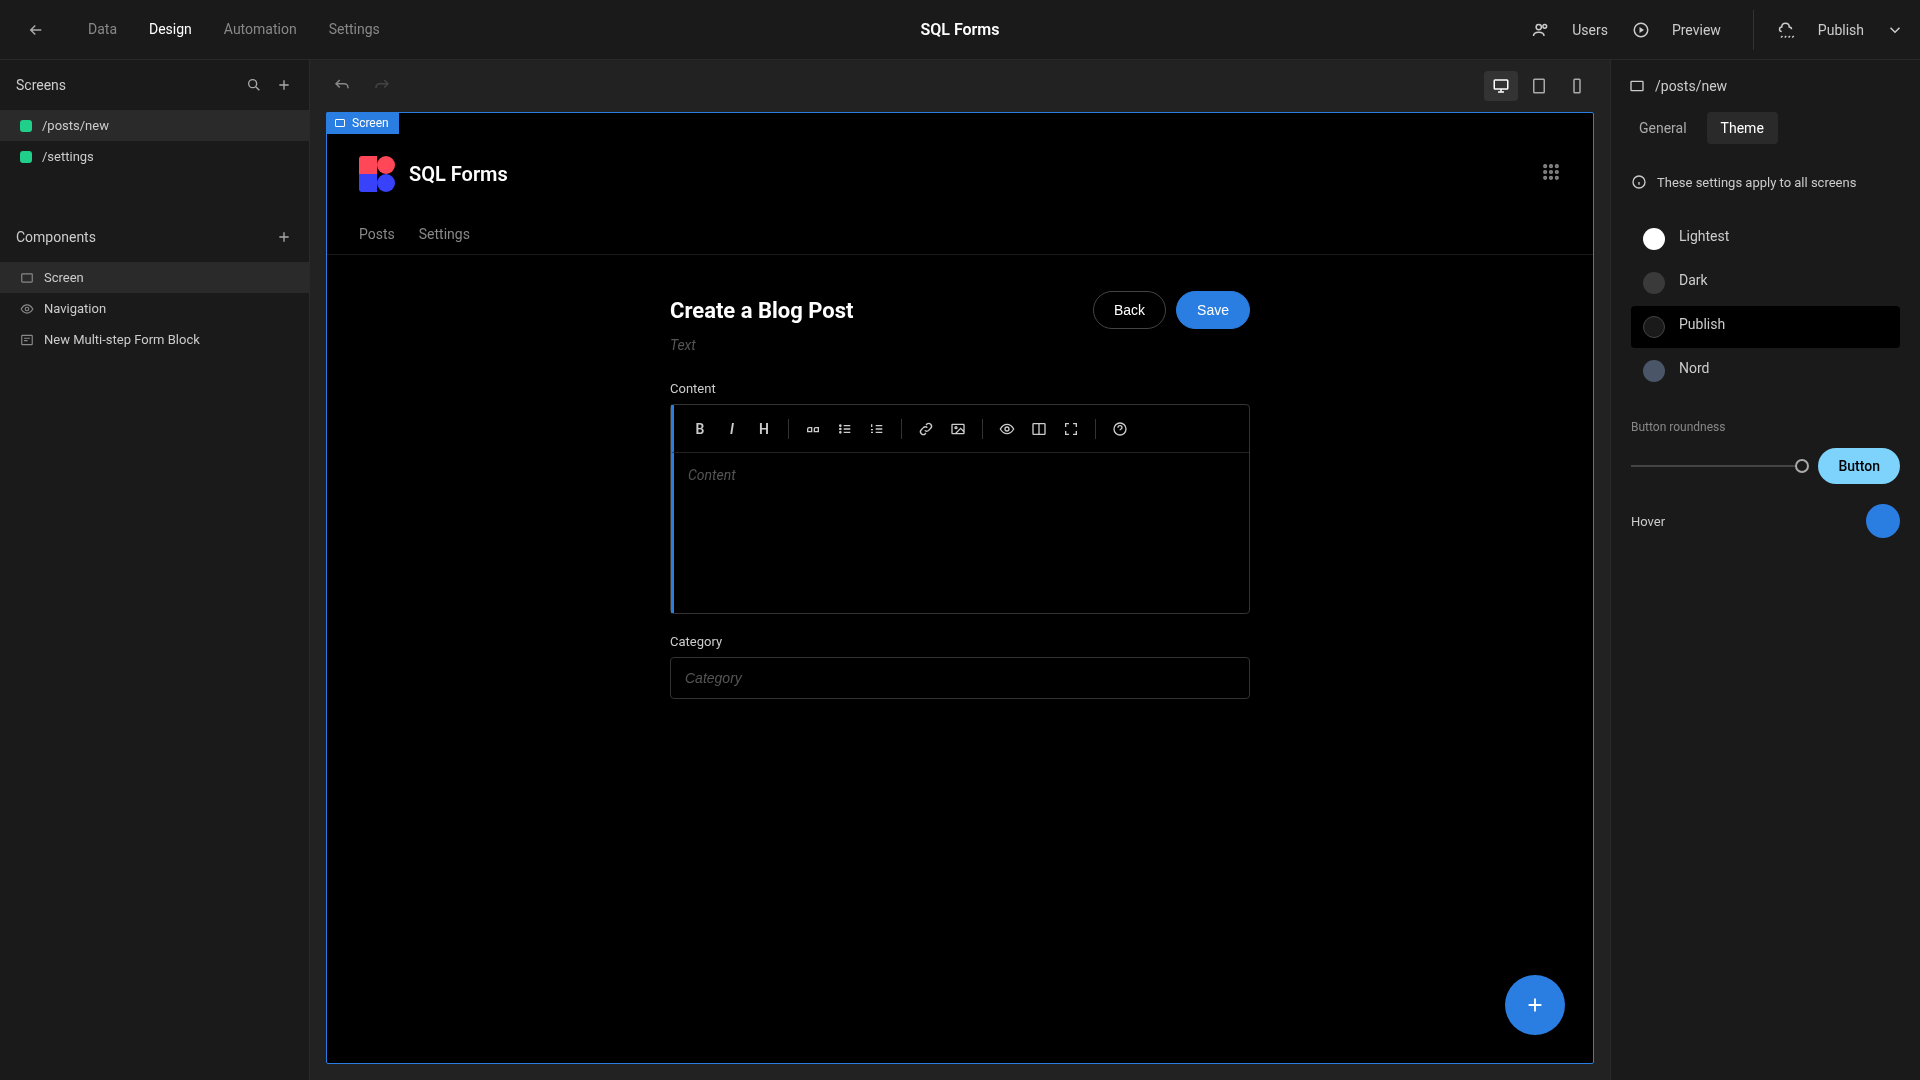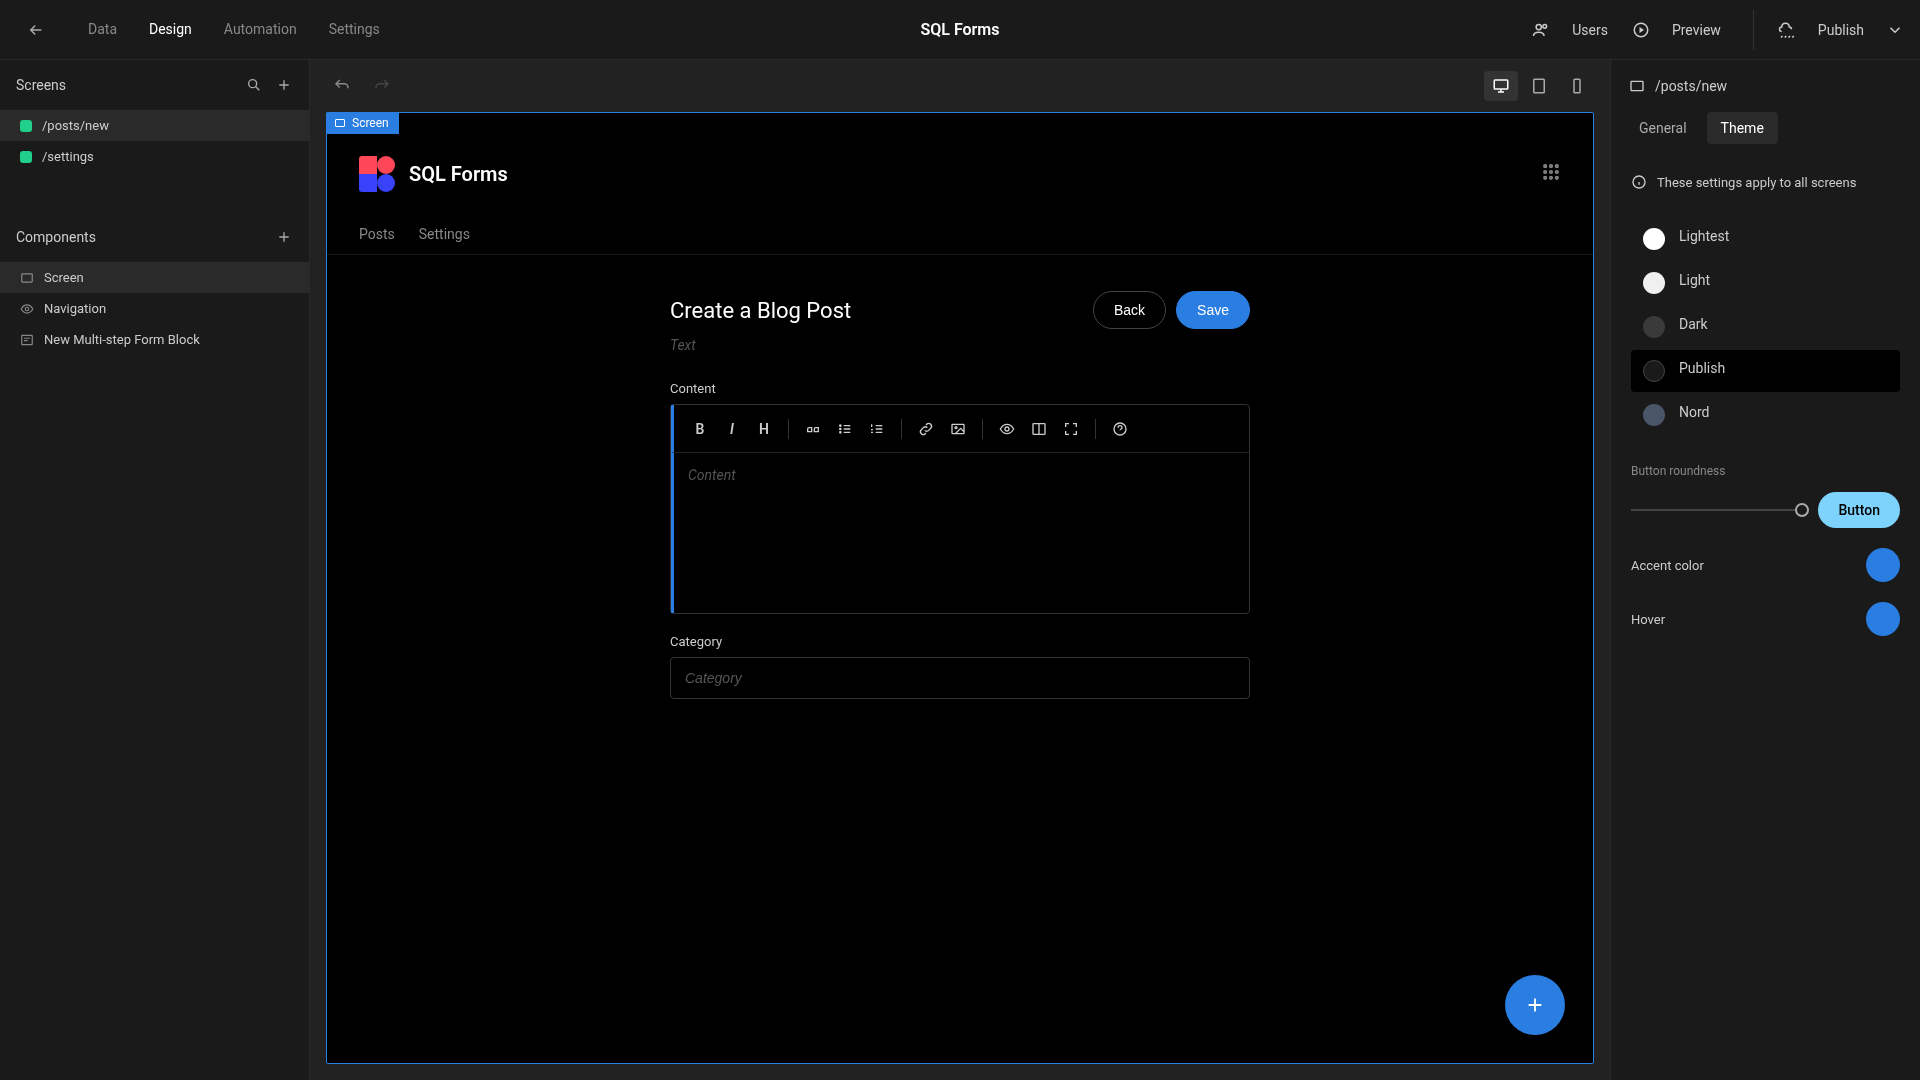--- a/index.html
+++ b/index.html
@@ -111,21 +111,21 @@
 .lq2 { background: #ff4757; border-radius: 50%; }
 .lq3 { background: #3742fa; border-radius: 0 0 0 3px; }
 .lq4 { background: #3742fa; border-radius: 50%; }
 .app-title { font-size: 20px; font-weight: 600; color: #fff; }
 .app-menu-icon { color: #888; cursor: pointer; }
 .app-tabs { display: flex; gap: 24px; padding: 0 32px; height: 42px; border-bottom: 1px solid #1a1a1a; }
 .app-tab { color: #888; font-size: 14px; display: flex; align-items: center; cursor: pointer; }
 
 .form-container { max-width: 620px; margin: 36px auto 0; padding: 0 20px; }
 .form-header { display: flex; justify-content: space-between; align-items: center; margin-bottom: 8px; }
-.form-title { font-size: 22px; font-weight: 400; color: #fff; }
+.form-title { font-size: 22px; font-weight: 700; color: #fff; }
 .form-buttons { display: flex; gap: 10px; }
 .btn {
   padding: 10px 20px; border-radius: 20px; font-size: 14px; cursor: pointer;
   border: 1px solid #444; background: transparent; color: #fff;
 }
 .btn.primary { background: #2a7de1; border-color: #2a7de1; }
 .form-subtext { color: #555; font-style: italic; font-size: 14px; margin-bottom: 28px; }
 .form-label { font-size: 13px; color: #ccc; margin-bottom: 8px; display: block; }
 .editor {
   border: 1px solid #333; border-radius: 4px; background: #000;
@@ -493,24 +493,20 @@
             <path d="M12 8h.01M12 12v4"></path>
           </svg>
         <span>These settings apply to all screens</span>
       </div>
 
       <div class="theme-option">
           <span class="theme-swatch sw-lightest"></span>
           <span>Lightest</span>
         </div>
       <div class="theme-option">
-          <span class="theme-swatch sw-light"></span>
-          <span>Light</span>
-        </div>
-      <div class="theme-option">
           <span class="theme-swatch sw-dark"></span>
           <span>Dark</span>
         </div>
       <div class="theme-option selected">
           <span class="theme-swatch sw-darkest"></span>
           <span>Publish</span>
         </div>
       <div class="theme-option">
           <span class="theme-swatch sw-nord"></span>
           <span>Nord</span>
@@ -518,22 +514,18 @@
 
       <div class="rp-label">Button roundness</div>
       <div class="roundness-row">
         <div class="slider-track">
             <div class="slider-thumb"></div>
           </div>
         <div class="roundness-preview">Button</div>
       </div>
 
       <div class="color-row">
-        <span>Accent color</span>
-        <div class="color-circle"></div>
-      </div>
-      <div class="color-row">
         <span>Hover</span>
         <div class="color-circle"></div>
       </div>
     </div>
   </div>
 </div>
 
 </body></html>

